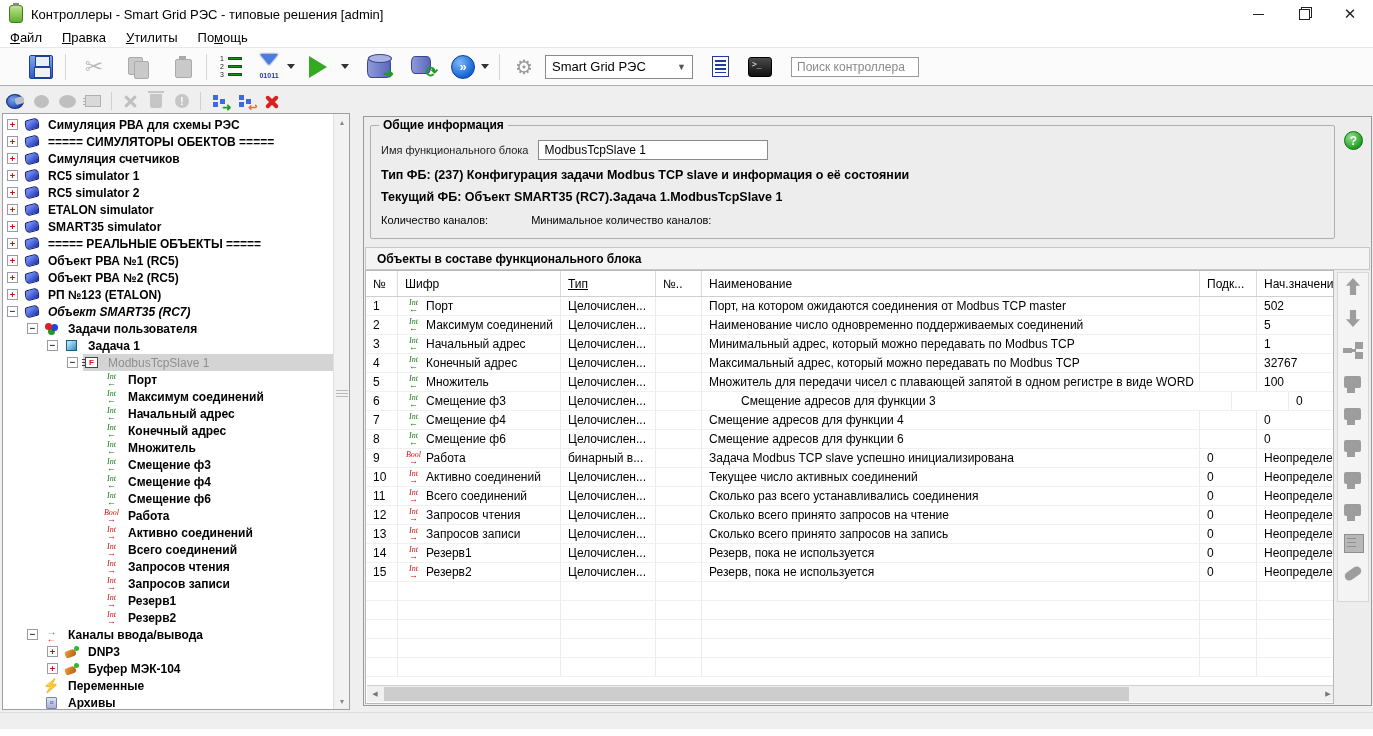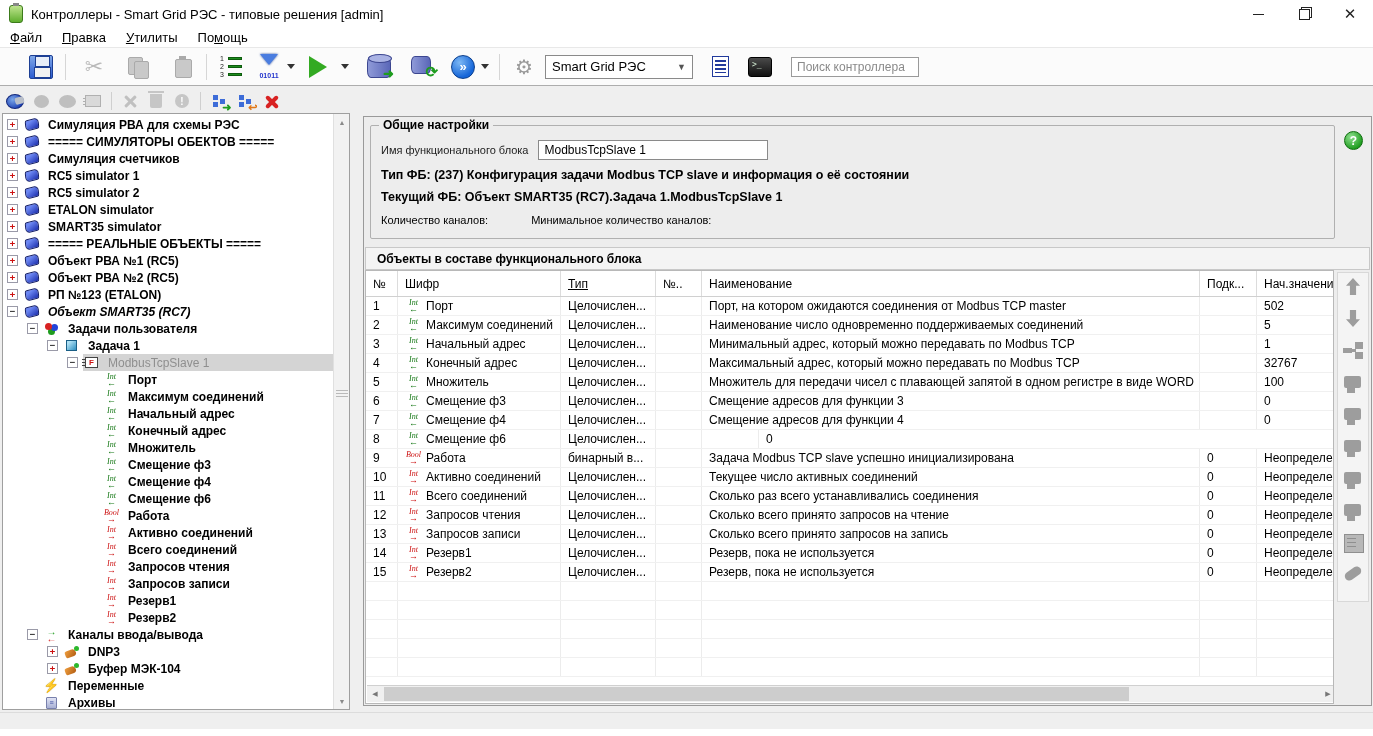--- a/index.html
+++ b/index.html
@@ -710,21 +710,21 @@
         <div class="vs-down">▼</div>
       </div>
     </div>
 
     <div class="splitter"></div>
 
     <div class="right">
       <div class="content">
 
         <div class="groupbox">
-          <div class="gb-legend">Общие настройки</div>
+          <div class="gb-legend">Общие информация</div>
           <div class="gb-row1">
             <span class="gb-label">Имя функционального блока</span>
             <input class="gb-input" value="ModbusTcpSlave 1" style="">
           </div>
           <div class="gb-line gb-l2 gb-bold">Тип ФБ: (237) Конфигурация задачи Modbus TCP slave и информация о её состоянии</div>
           <div class="gb-line gb-l3 gb-bold">Текущий ФБ: Объект SMART35 (RC7).Задача 1.ModbusTcpSlave 1</div>
           <div class="gb-line gb-l4">
             <span>Количество каналов:</span><span class="sp"></span>
             <span>Минимальное количество каналов:</span>
           </div>
@@ -840,21 +840,21 @@
                   <span class="cipher">
                     <span class="pin in">
                       <span class="pt">Int</span>
                       <span class="pa">←</span>
                     </span>
                     <span>Смещение ф3</span>
                   </span>
                 </div>
                 <div class="cell" style="width: 95px;">Целочислен...</div>
                 <div class="cell" style="width: 46px;"></div>
-                <div class="cell" style="width: 498px;">Смещение адресов для функции 3</div>
+                <div class="cell" style="width: 498px; margin-left: 32px;">Смещение адресов для функции 3</div>
                 <div class="cell" style="width: 57px;"></div>
                 <div class="cell c-last" style="width: 76px;">0</div>
               </div>
               <div class="trd">
                 <div class="cell" style="width: 32px;">7</div>
                 <div class="cell" style="width: 163px;">
                   <span class="cipher">
                     <span class="pin in">
                       <span class="pt">Int</span>
                       <span class="pa">←</span>
@@ -874,20 +874,21 @@
                   <span class="cipher">
                     <span class="pin in">
                       <span class="pt">Int</span>
                       <span class="pa">←</span>
                     </span>
                     <span>Смещение ф6</span>
                   </span>
                 </div>
                 <div class="cell" style="width: 95px;">Целочислен...</div>
                 <div class="cell" style="width: 46px;"></div>
+                <div class="cell" style="width: 498px;">Смещение адресов для функции 6</div>
                 <div class="cell" style="width: 57px;"></div>
                 <div class="cell c-last" style="width: 76px;">0</div>
               </div>
               <div class="trd">
                 <div class="cell" style="width: 32px;">9</div>
                 <div class="cell" style="width: 163px;">
                   <span class="cipher">
                     <span class="pin out">
                       <span class="pt">Bool</span>
                       <span class="pa">→</span>

